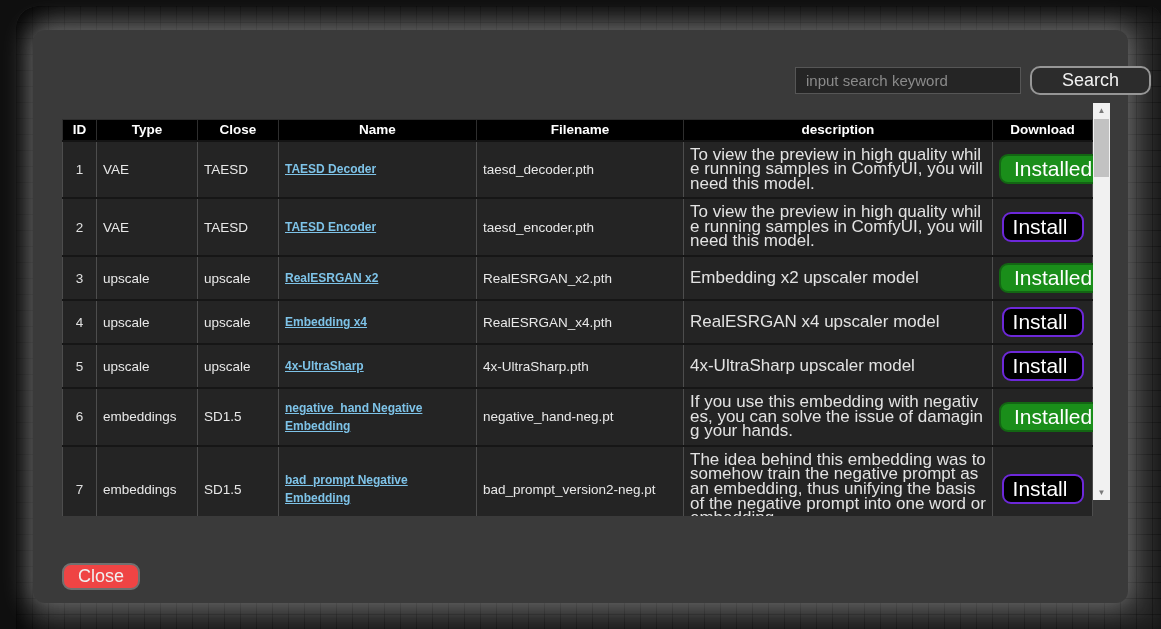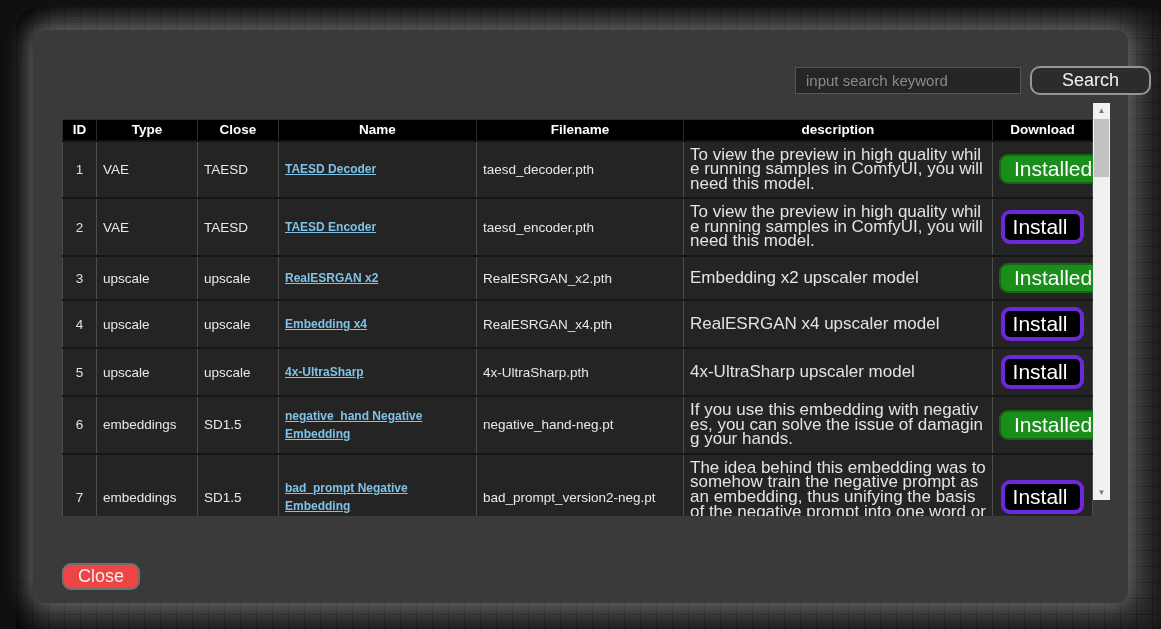--- a/index.html
+++ b/index.html
@@ -72,21 +72,21 @@
   td.c-id { text-align: center; color: #e0e0e0; }
   td.c-desc { font-size: 17px; line-height: 14.6px; color: #e2e2e2;
     word-break: break-all; padding: 6px 6px; }
   td.c-dl { text-align: center; }
   a.mlink { color: #7ec3e8; font-weight: bold; text-decoration: underline;
     font-size: 12px; line-height: 18px; }
   .dl {
     border-radius: 9px; padding: 1px 13px; font-size: 21px; color: #fff;
     min-width: 82px;
   }
-  .dl.install   { background: #000; border: 4px solid #6d28d9; padding-left: 8px; }
+  .dl.install   { background: #000; border: 2px solid #6d28d9; padding-left: 8px; }
   .dl.installed { background: var(--installed-green, #1a8e1a); border: 2px solid #136613; }
 
   
   .scrollbar { position: absolute; right: 0; top: 0; width: 17px; height: 397px;
     background: #f1f1f1; }
   .sb-arrow { position: absolute; left: 0; width: 17px; height: 15px; color: #7a7a7a;
     font-size: 8px; line-height: 15px; text-align: center; user-select: none; }
   .sb-arrow.up { top: 0; }
   .sb-arrow.down { bottom: 0; }
   .sb-thumb { position: absolute; left: 1px; top: 16px; width: 15px; height: 58px;

